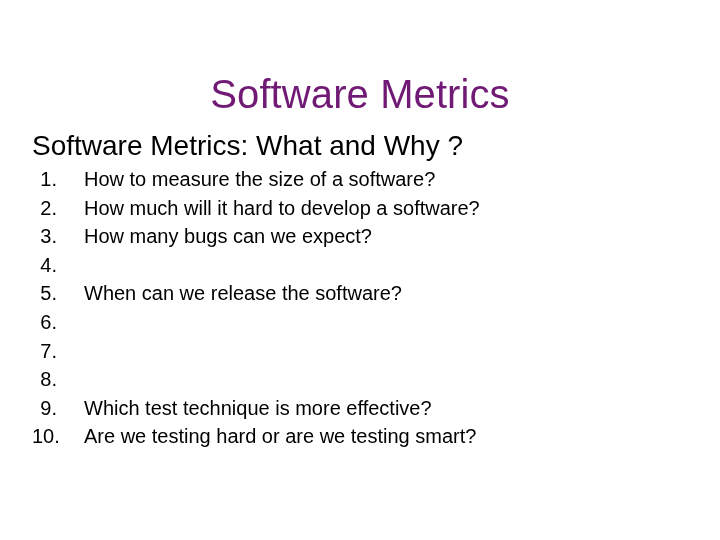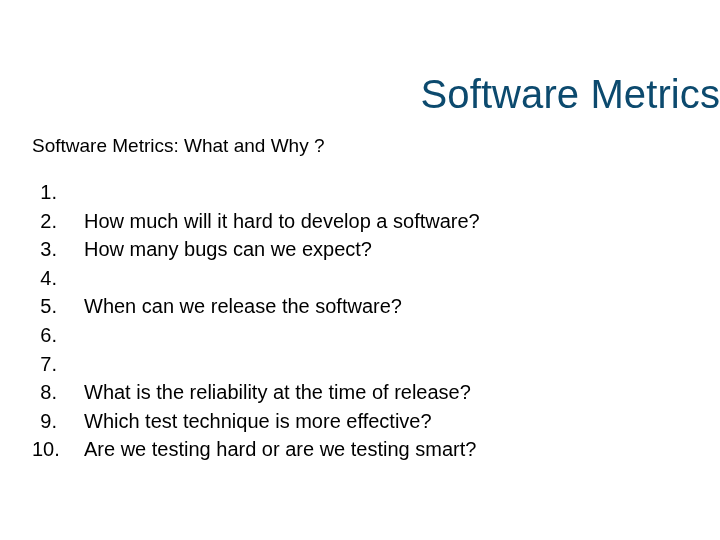--- a/index.html
+++ b/index.html
@@ -21,41 +21,41 @@
     width: 720px;
     height: 540px;
     background: #ffffff;
   }
   
   .slide-title {
     position: absolute;
     left: 0;
     top: 44px;
     width: 720px;
-    text-align: right;
+    text-align: center;
     font-size: 40px;
     font-weight: 400;
     line-height: 46px;
     letter-spacing: 0.1px;
-    color: #0c4a6e;
+    color: #701a75;
     white-space: nowrap;
   }
   
   .body-block {
     position: absolute;
     left: 32px;
     top: 129px;
     width: 656px;
   }
   .section-heading {
-    font-size: 19px;
+    font-size: 28px;
     font-weight: 400;
     line-height: 34px;
     color: #000000;
-    margin: 0 0 15px 0;
+    margin: 0 0 2px 0;
     white-space: nowrap;
   }
   
   ol.numbered-list {
     list-style: none;
     margin: 0;
     padding: 0;
   }
   ol.numbered-list > li {
     display: flex;
@@ -91,20 +91,21 @@
   <h1 class="slide-title">Software Metrics</h1>
 
   <div class="body-block">
 
     <div class="section-heading">Software Metrics: What and Why ?</div>
 
     <ol class="numbered-list">
 
       <li>
         <span class="item-number">1.</span>
+        <span class="item-text">How to measure the size of a software?</span>
       </li>
 
       <li>
         <span class="item-number">2.</span>
         <span class="item-text">How much will it hard to develop a software?</span>
       </li>
 
       <li>
         <span class="item-number">3.</span>
         <span class="item-text">How many bugs can we expect?</span>
@@ -122,21 +123,20 @@
       <li>
         <span class="item-number">6.</span>
       </li>
 
       <li>
         <span class="item-number">7.</span>
       </li>
 
       <li>
         <span class="item-number">8.</span>
-        <span class="item-text">What is the reliability at the time of release?</span>
       </li>
 
       <li>
         <span class="item-number">9.</span>
         <span class="item-text">Which test technique is more effective?</span>
       </li>
 
       <li>
         <span class="item-number">10.</span>
         <span class="item-text">Are we testing hard or are we testing smart?</span>

